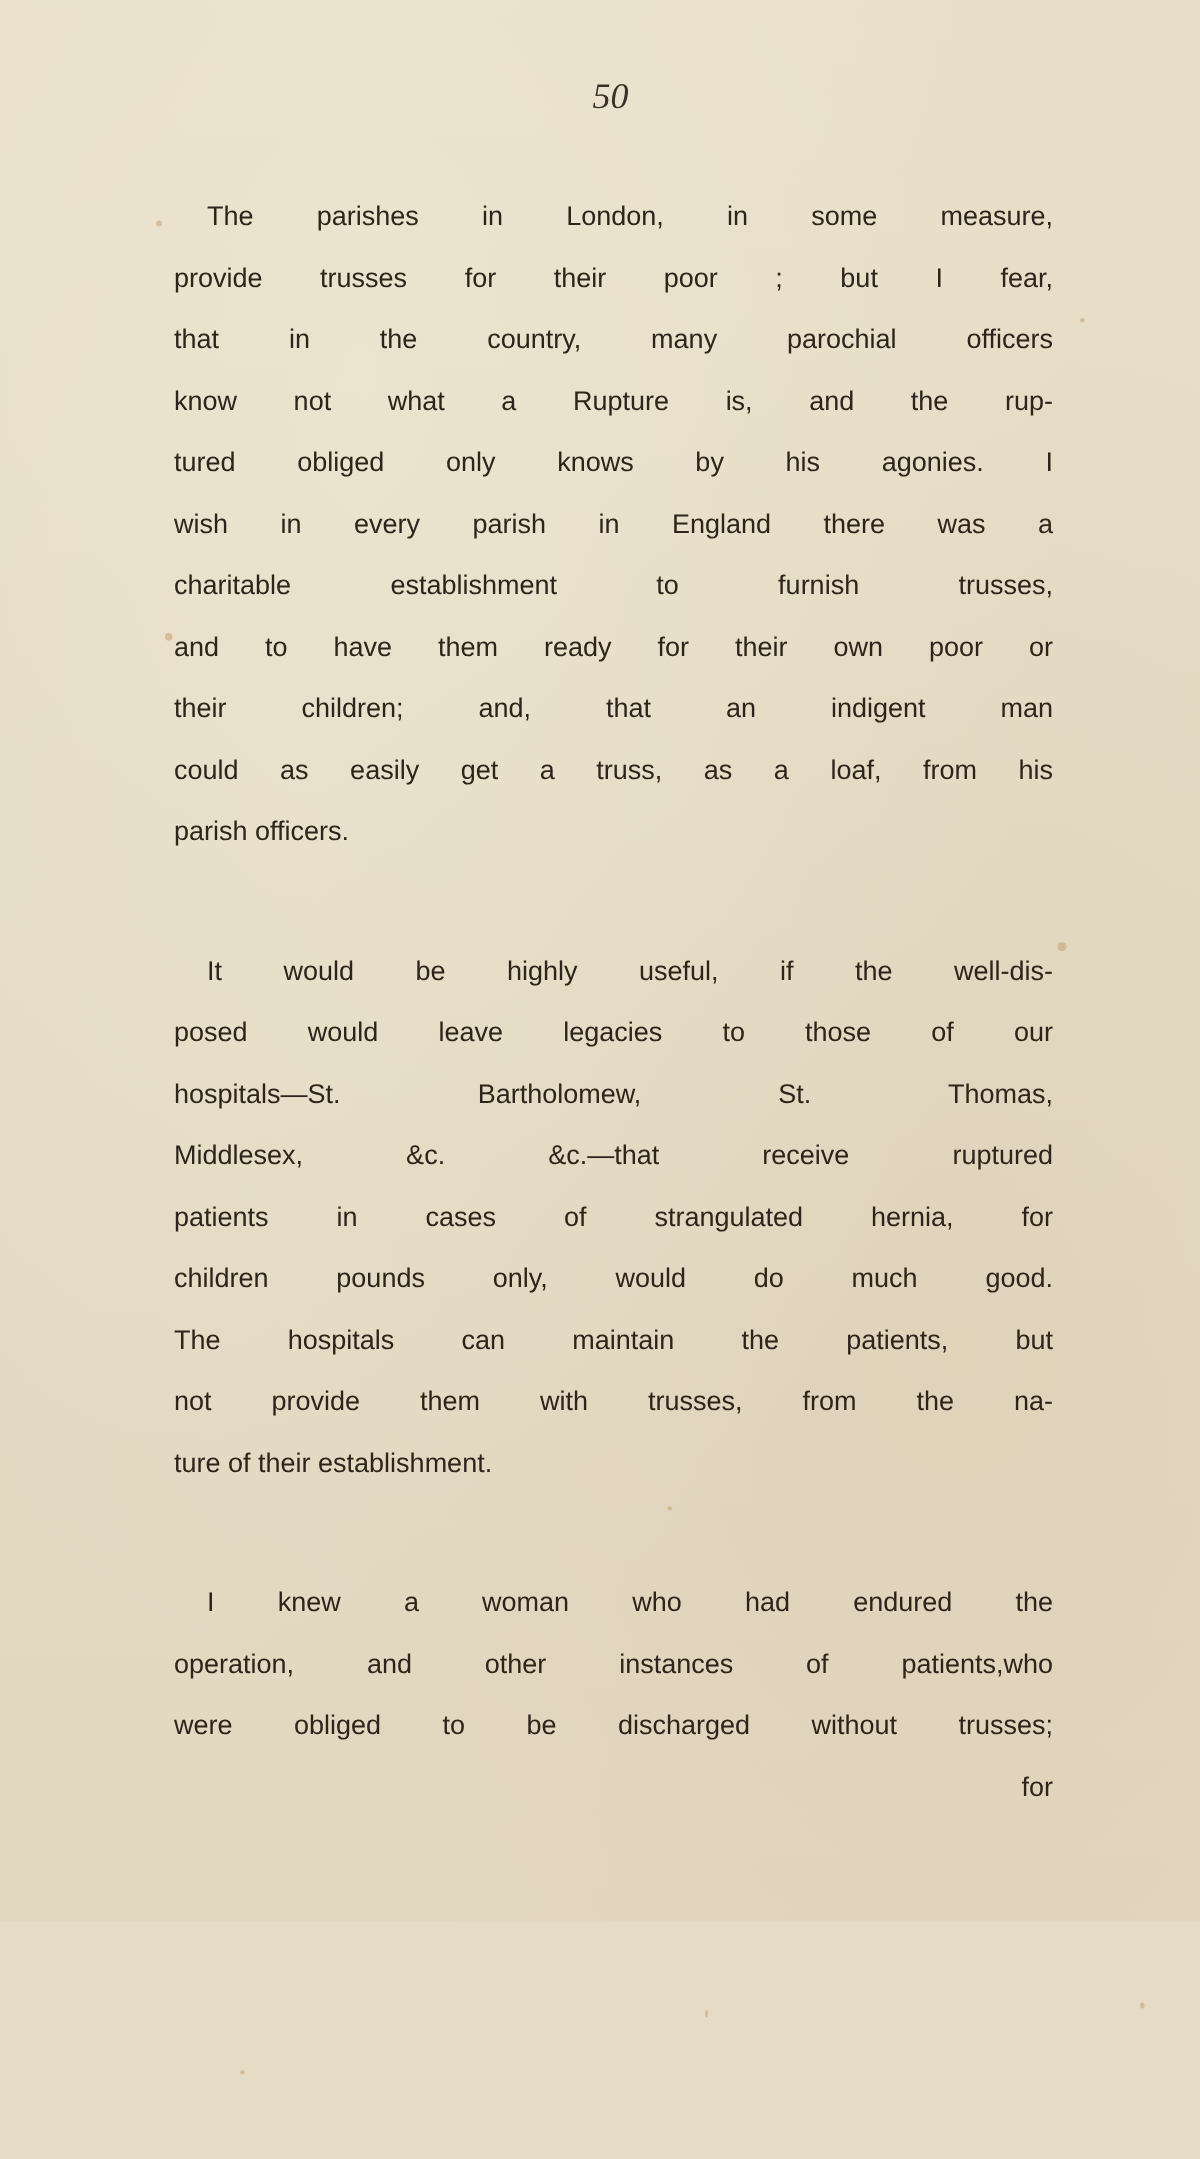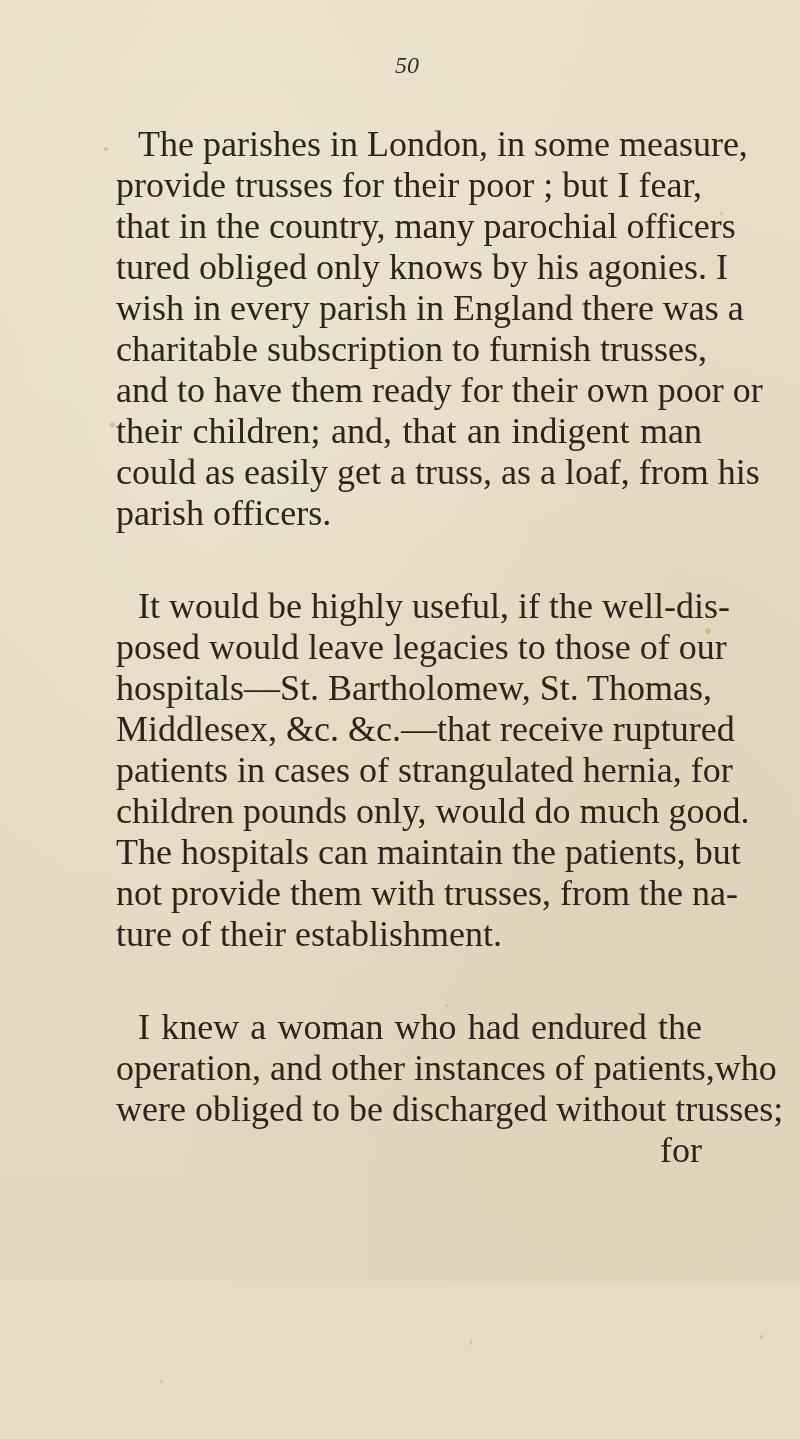--- a/index.html
+++ b/index.html
@@ -31,22 +31,22 @@
       font-family: "Liberation Serif", serif;
       font-style: italic;
       font-size: 24px;
       color: #3a3128;
     }
     .body-text {
       position: absolute;
       left: 116px;
       top: 124px;
       width: 586px;
-      font-family: Liberation Serif, serif;
-      font-size: 36px;
+      font-family: Liberation Sans, sans-serif;
+      font-size: 18px;
       line-height: 41px;
       color: #2e241b;
     }
     .para {
       margin: 0;
     }
     .line {
       display: block;
       white-space: nowrap;
       text-align: justify;
@@ -79,23 +79,24 @@
 <div class="page">
 
   <div class="page-number">50</div>
 
   <div class="body-text">
 
     <div class="para">
       <span class="line indent">The parishes in London, in some measure,</span>
       <span class="line">provide trusses for their poor ; but I fear,</span>
       <span class="line">that in the country, many parochial officers</span>
+      <span class="line">know not what a Rupture is, and the rup-</span>
       <span class="line">tured obliged only knows by his agonies. I</span>
       <span class="line">wish in every parish in England there was a</span>
-      <span class="line">charitable subscription to furnish trusses,</span>
+      <span class="line">charitable establishment to furnish trusses,</span>
       <span class="line">and to have them ready for their own poor or</span>
       <span class="line">their children; and, that an indigent man</span>
       <span class="line">could as easily get a truss, as a loaf, from his</span>
       <span class="line last">parish officers.</span>
     </div>
 
     <div class="gap-lg"></div>
 
     <div class="para">
       <span class="line indent">It would be highly useful, if the well-dis-</span>

